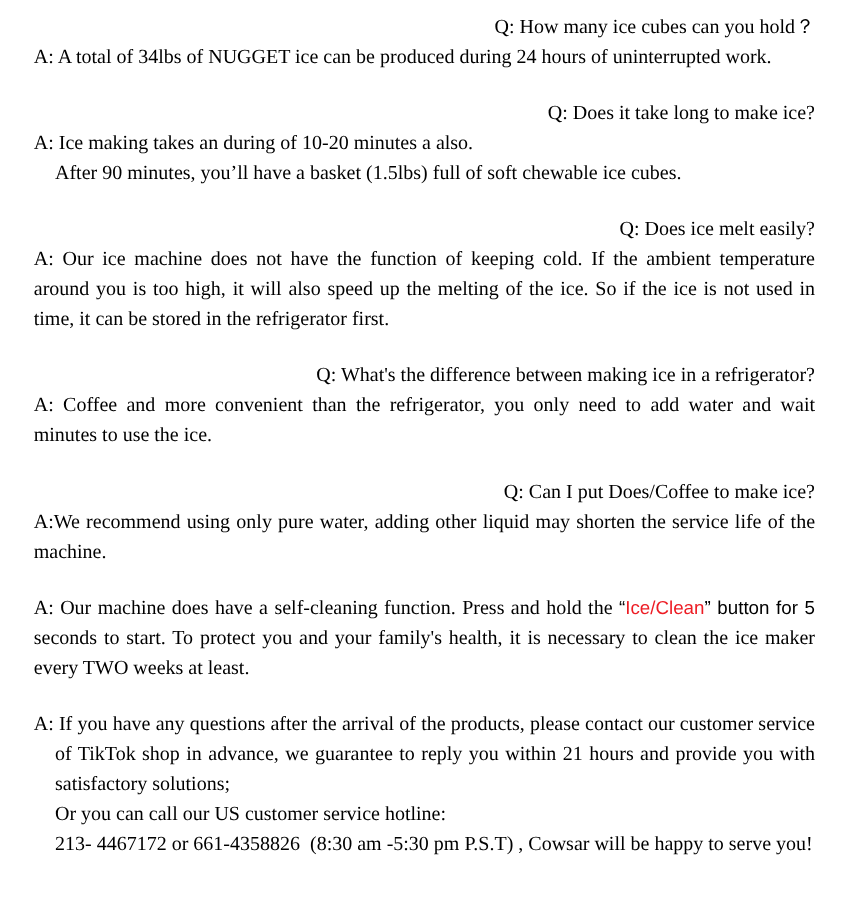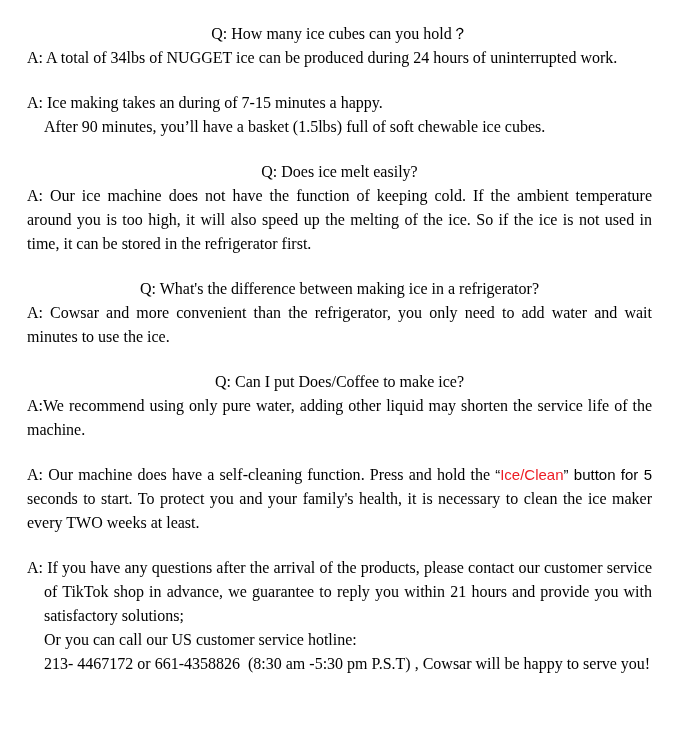--- a/index.html
+++ b/index.html
@@ -10,51 +10,52 @@
     padding: 10px 27px 4px 27px;
     background: #ffffff;
     color: #000000;
     font-family: "Liberation Serif", "DejaVu Serif", serif;
     font-size: 16px;
     line-height: 24px;
   }
   .qa-block { margin: 0 0 21px 0; }
   .qa-block:last-child { margin-bottom: 0; }
   p { margin: 0; }
-  .q { text-align: center; margin-top: 12px; }
+  .q { text-align: right; }
   .a { text-align: justify; }
   .indent { padding-left: 17px; }
   .hang { padding-left: 17px; text-indent: -17px; }
   .b { font-weight: normal; }
   .sans {
     font-family: "Liberation Sans", "DejaVu Sans", sans-serif;
     font-size: 15px;
   }
   .red { color: var(--accent-red, #ed1c24); }
 </style>
 </head>
 <body>
 
 <div class="doc">
   <div>
       <div class="qa-block">
         <p class="q"><span>Q: How many ice cubes can you hold</span><span>？</span></p>
         <p class="a"><span>A: A total of </span><span class="b">34lbs</span><span> of </span><span class="b">NUGGET ice</span><span> can be produced during 24 hours of uninterrupted work.</span></p>
       </div>
       <div class="qa-block">
-        <p class="a"><span>A: Ice making takes an during of </span><span class="b">7-15 minutes</span><span> a happy.</span></p>
+        <p class="q"><span>Q: Does it take long to make ice?</span></p>
+        <p class="a"><span>A: Ice making takes an during of </span><span class="b">10-20 minutes</span><span> a also.</span></p>
         <p class="a indent"><span>After </span><span class="b">90 minutes</span><span>, you’ll have a basket (</span><span class="b">1.5lbs</span><span>) full of soft chewable ice cubes.</span></p>
       </div>
       <div class="qa-block">
         <p class="q"><span>Q: Does ice melt easily?</span></p>
         <p class="a"><span>A: Our ice machine does not have the function of keeping cold. If the ambient temperature around you is too high, it will also speed up the melting of the ice. So if the ice is not used in time, it can be stored in the refrigerator first.</span></p>
       </div>
       <div class="qa-block">
         <p class="q"><span>Q: What's the difference between making ice in a refrigerator?</span></p>
-        <p class="a"><span>A: </span><span class="b">Cowsar</span><span> and more </span><span class="b">convenient</span><span> than the refrigerator, you only need to add water and wait minutes to use the ice.</span></p>
+        <p class="a"><span>A: </span><span class="b">Coffee</span><span> and more </span><span class="b">convenient</span><span> than the refrigerator, you only need to add water and wait minutes to use the ice.</span></p>
       </div>
       <div class="qa-block">
         <p class="q"><span>Q: Can I put Does/Coffee to make ice?</span></p>
         <p class="a"><span>A:We recommend using </span><span class="b">only pure water</span><span>, adding other liquid may shorten the service life of the machine.</span></p>
       </div>
       <div class="qa-block">
         <p class="a"><span>A: Our machine does have a </span><span class="b">self-cleaning function</span><span>. Press and hold the </span><span class="sans">“</span><span class="b sans red">Ice/Clean</span><span class="sans">”</span><span class="sans"> button for 5 </span><span>seconds to start. To protect you and your family's health, it is necessary to clean the ice maker every </span><span class="b">TWO weeks</span><span> at least.</span></p>
       </div>
       <div class="qa-block">
         <p class="a hang"><span>A: If you have any questions after the arrival of the products, please contact our customer service of TikTok shop in advance, we guarantee to reply you within </span><span class="b">21 hours</span><span> and provide you with satisfactory solutions;</span></p>

